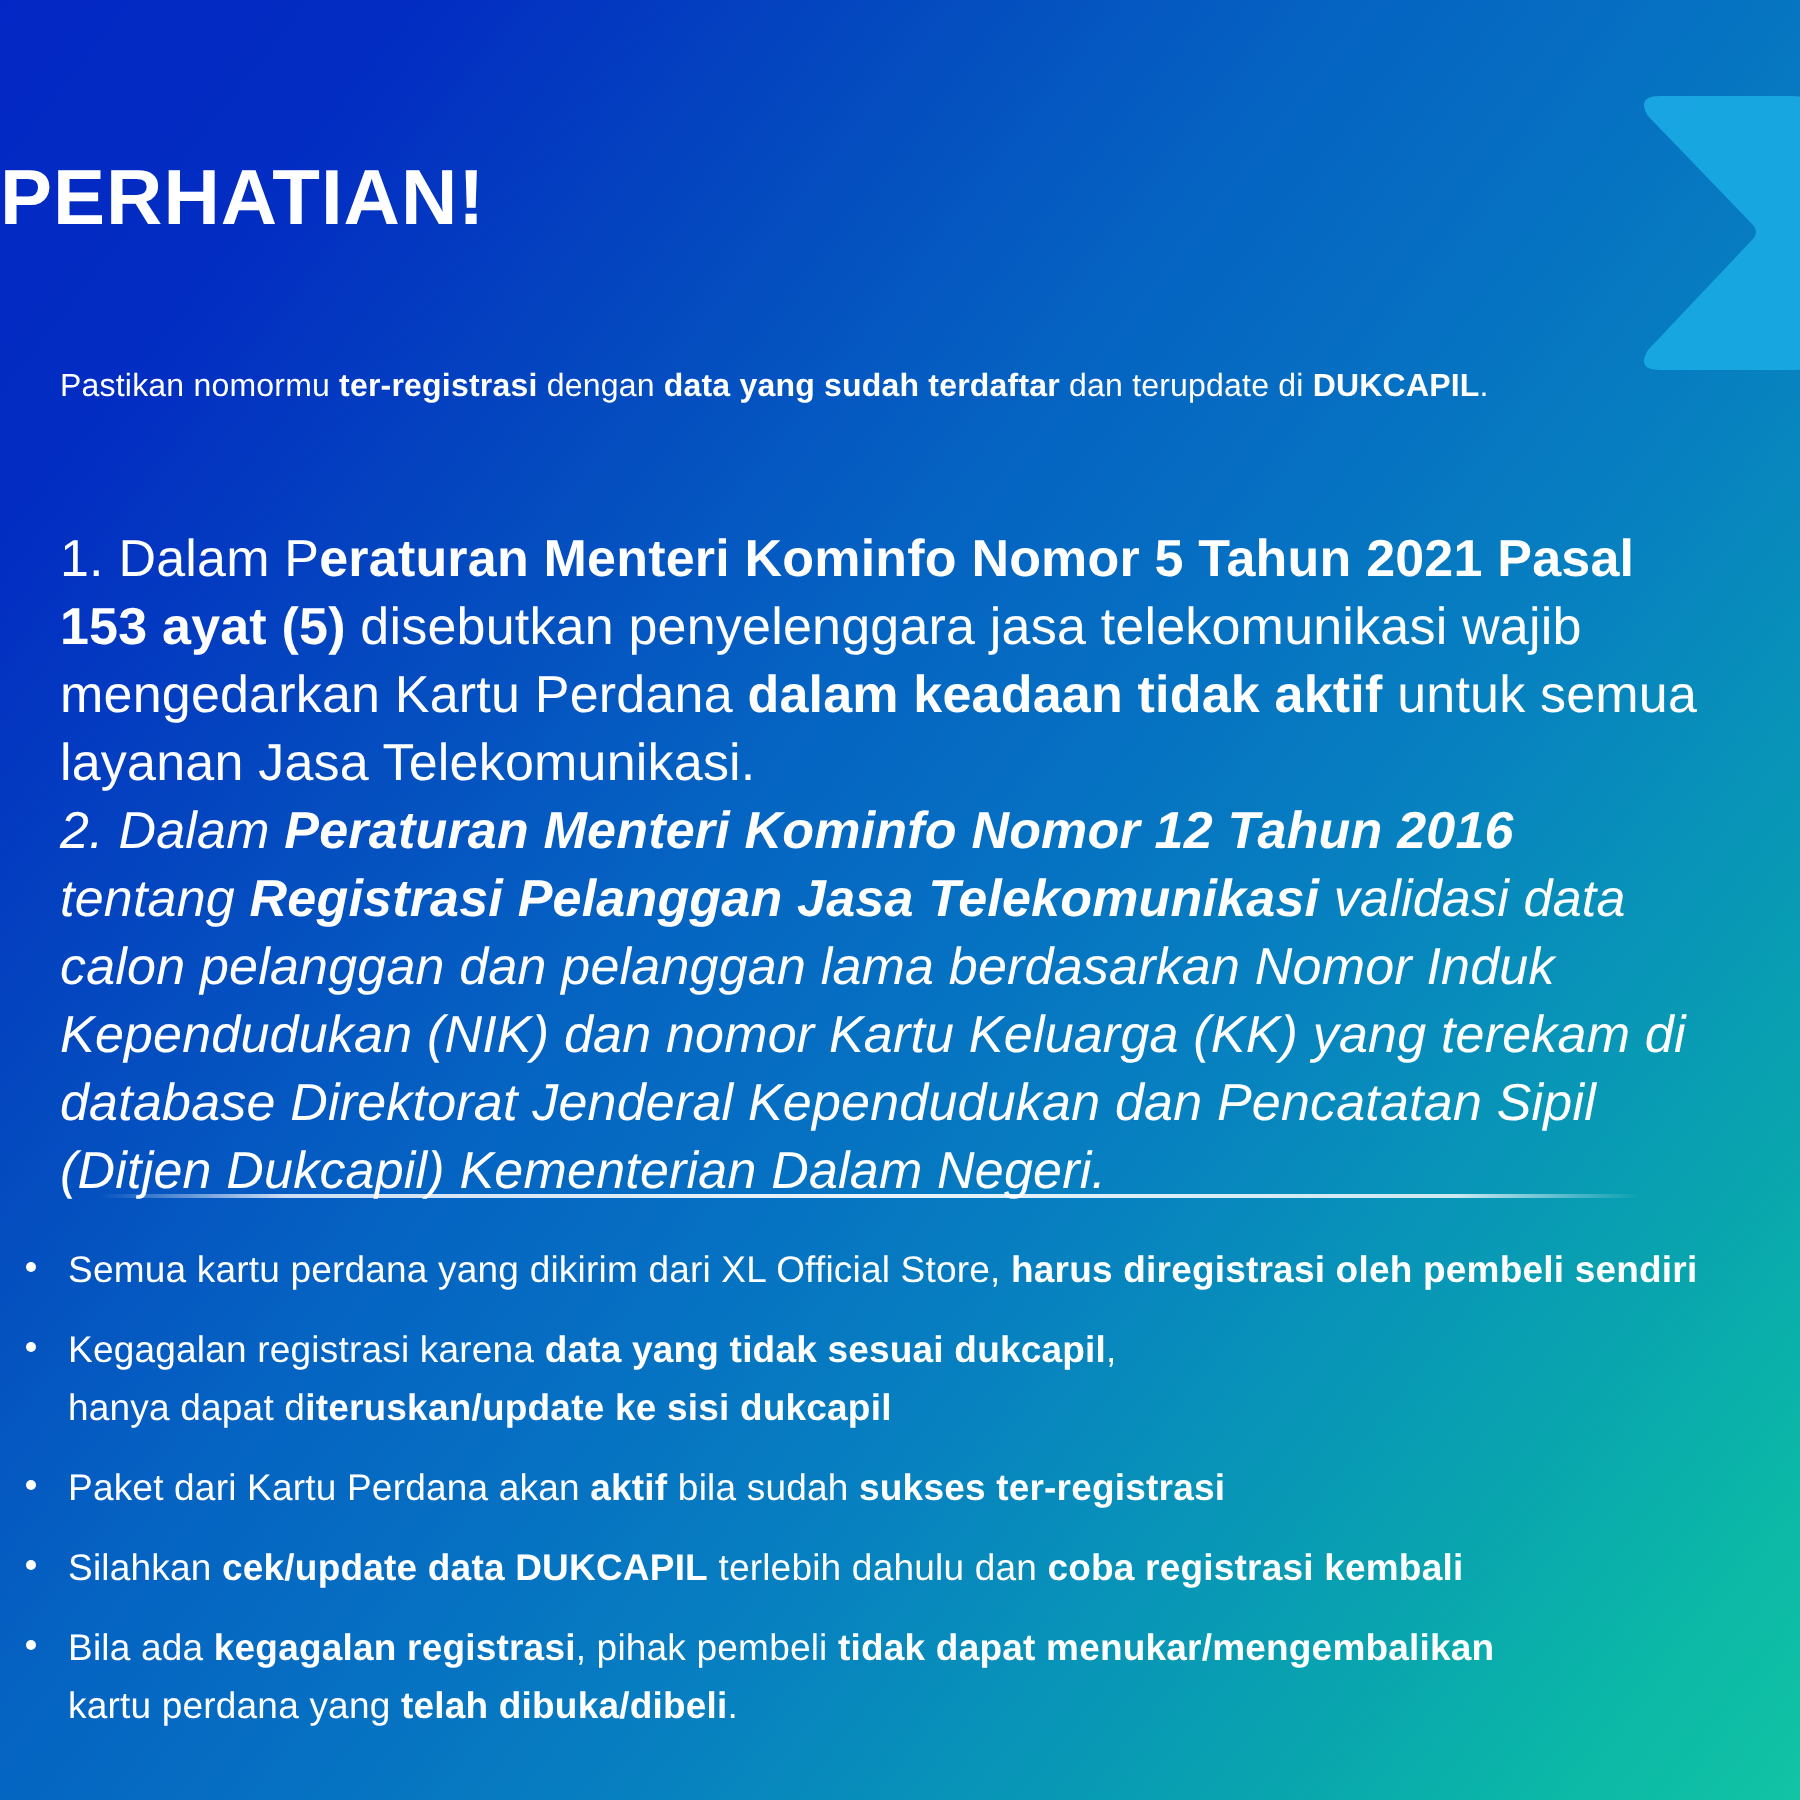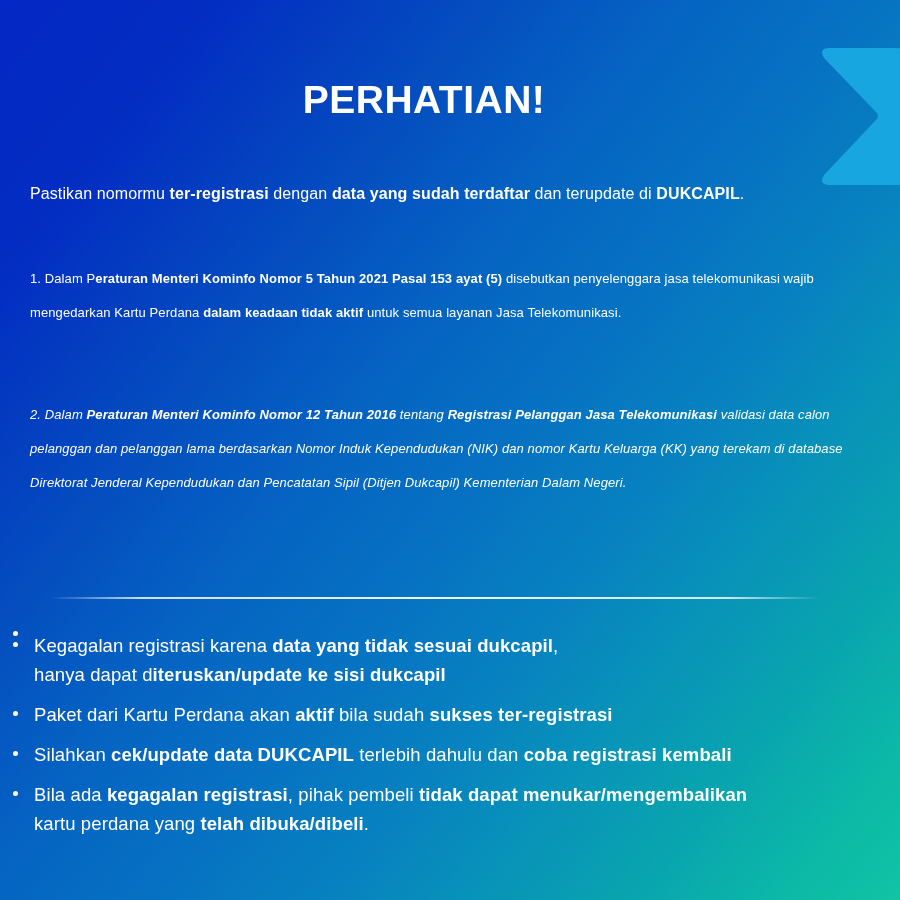--- a/index.html
+++ b/index.html
@@ -47,42 +47,41 @@
     height: 144px;
     pointer-events: none;
   }
 
   
   .headline {
     position: absolute;
     top: 78px;
     left: 0;
     width: 848px;
-    text-align: center;
     font-size: 39px;
     font-weight: bold;
     letter-spacing: 0.5px;
   }
 
   
   .intro {
     position: absolute;
     left: 30px;
     top: 178px;
     width: 800px;
     font-size: 16px;
     line-height: 31px;
     letter-spacing: 0.1px;
   }
 
   .para {
     position: absolute;
     left: 30px;
     width: 820px;
-    font-size: 13px;
+    font-size: 26px;
     line-height: 34px;
     letter-spacing: 0.1px;
   }
   .para.p1 { top: 262px; }
   .para.p2 { top: 398px; font-style: italic; }
 
   
   .divider {
     position: absolute;
     left: 50px;
@@ -154,20 +153,21 @@
 
   <div class="para p1"><span>1. Dalam P</span><b>eraturan Menteri Kominfo Nomor 5 Tahun 2021 Pasal 153 ayat (5)</b><span> disebutkan penyelenggara jasa telekomunikasi wajib mengedarkan Kartu Perdana </span><b>dalam keadaan tidak aktif</b><span> untuk semua layanan Jasa Telekomunikasi.</span></div>
 
   <div class="para p2"><span>2. Dalam </span><b>Peraturan Menteri Kominfo Nomor 12 Tahun 2016</b><span> tentang </span><b>Registrasi Pelanggan Jasa Telekomunikasi</b><span> validasi data calon pelanggan dan pelanggan lama berdasarkan Nomor Induk Kependudukan (NIK) dan nomor Kartu Keluarga (KK) yang terekam di database Direktorat Jenderal Kependudukan dan Pencatatan Sipil (Ditjen Dukcapil) Kementerian Dalam Negeri.</span></div>
 
   <div class="divider"></div>
 
   <ul class="bullets">
     <li>
       <span class="dot"></span>
+      <span><span>Semua kartu perdana yang dikirim dari XL Official Store, </span><b>harus diregistrasi oleh pembeli sendiri</b></span>
     </li>
     <li>
       <span class="dot"></span>
       <span><span>Kegagalan registrasi karena </span><b>data yang tidak sesuai dukcapil</b><span>,</span><br><span>hanya dapat d</span><b>iteruskan/update ke sisi dukcapil</b></span>
     </li>
     <li>
       <span class="dot"></span>
       <span><span>Paket dari Kartu Perdana akan </span><b>aktif</b><span> bila sudah </span><b>sukses ter-registrasi</b></span>
     </li>
     <li>

